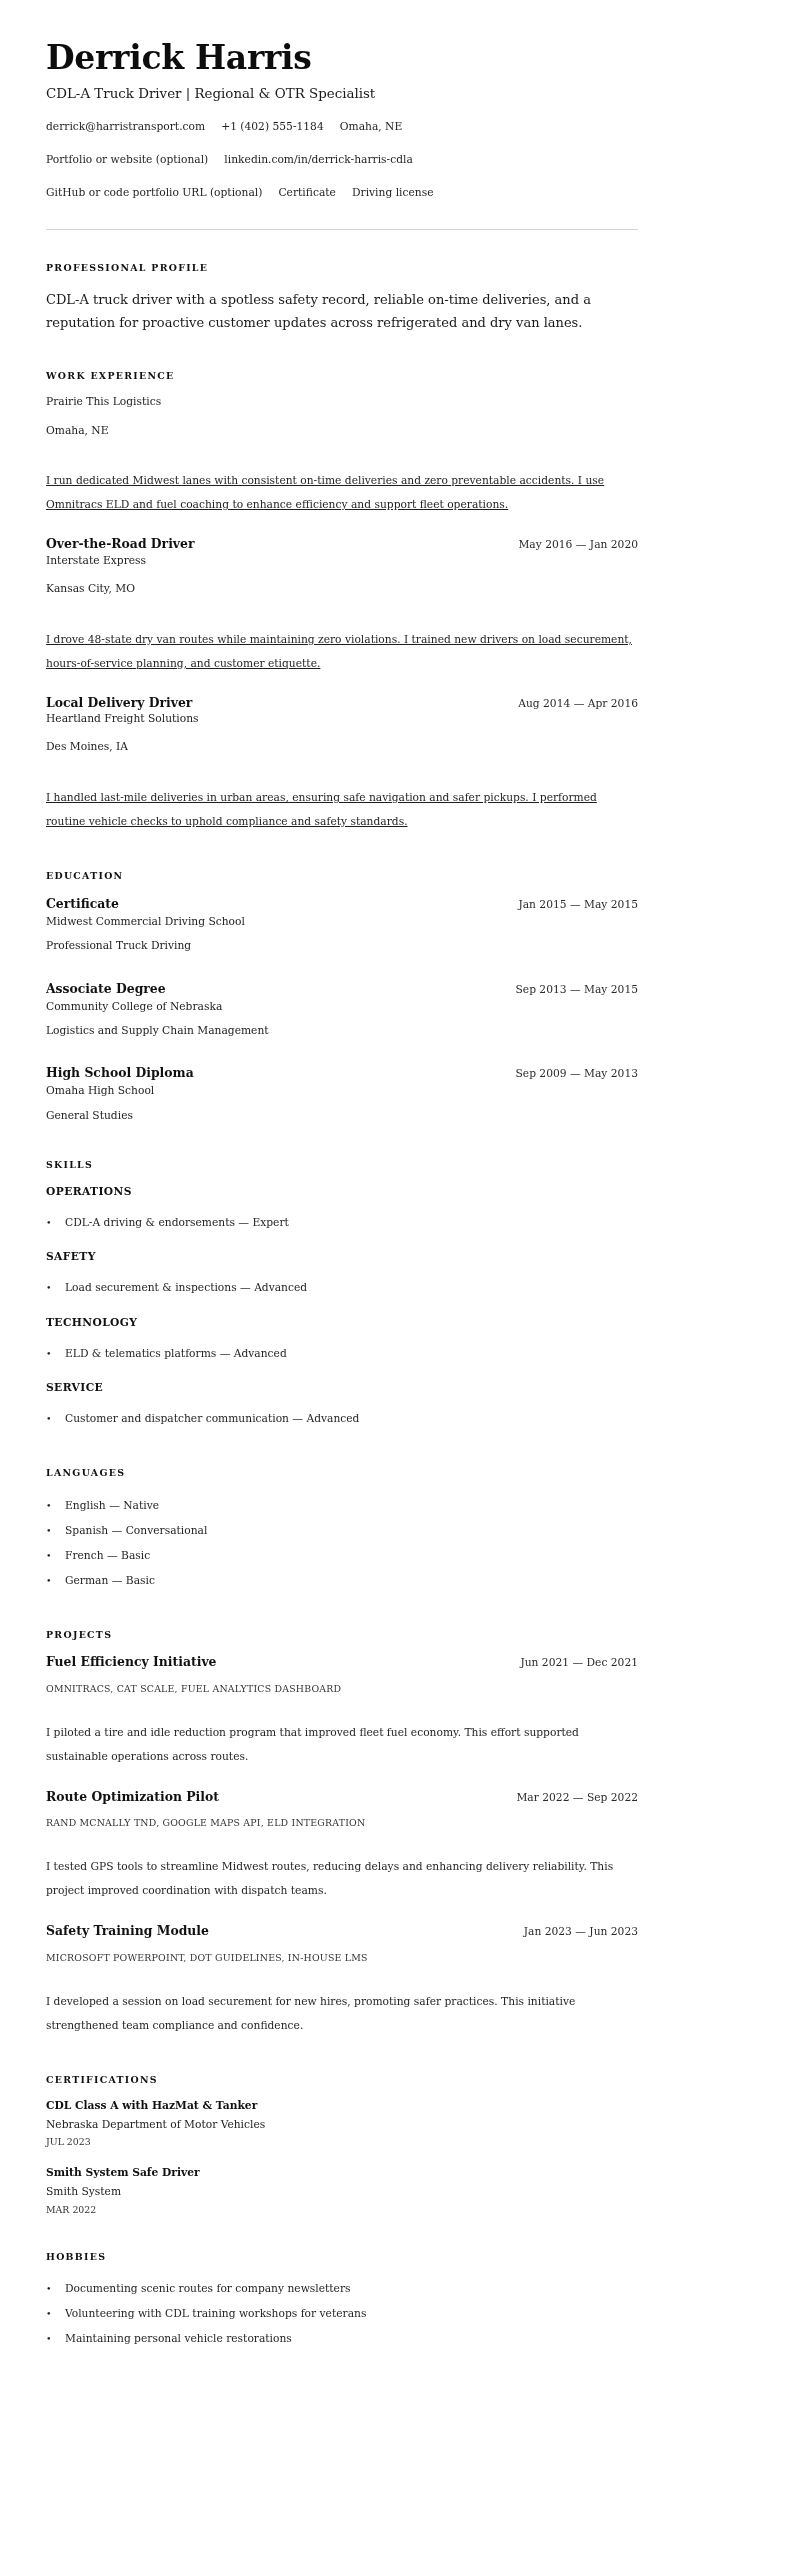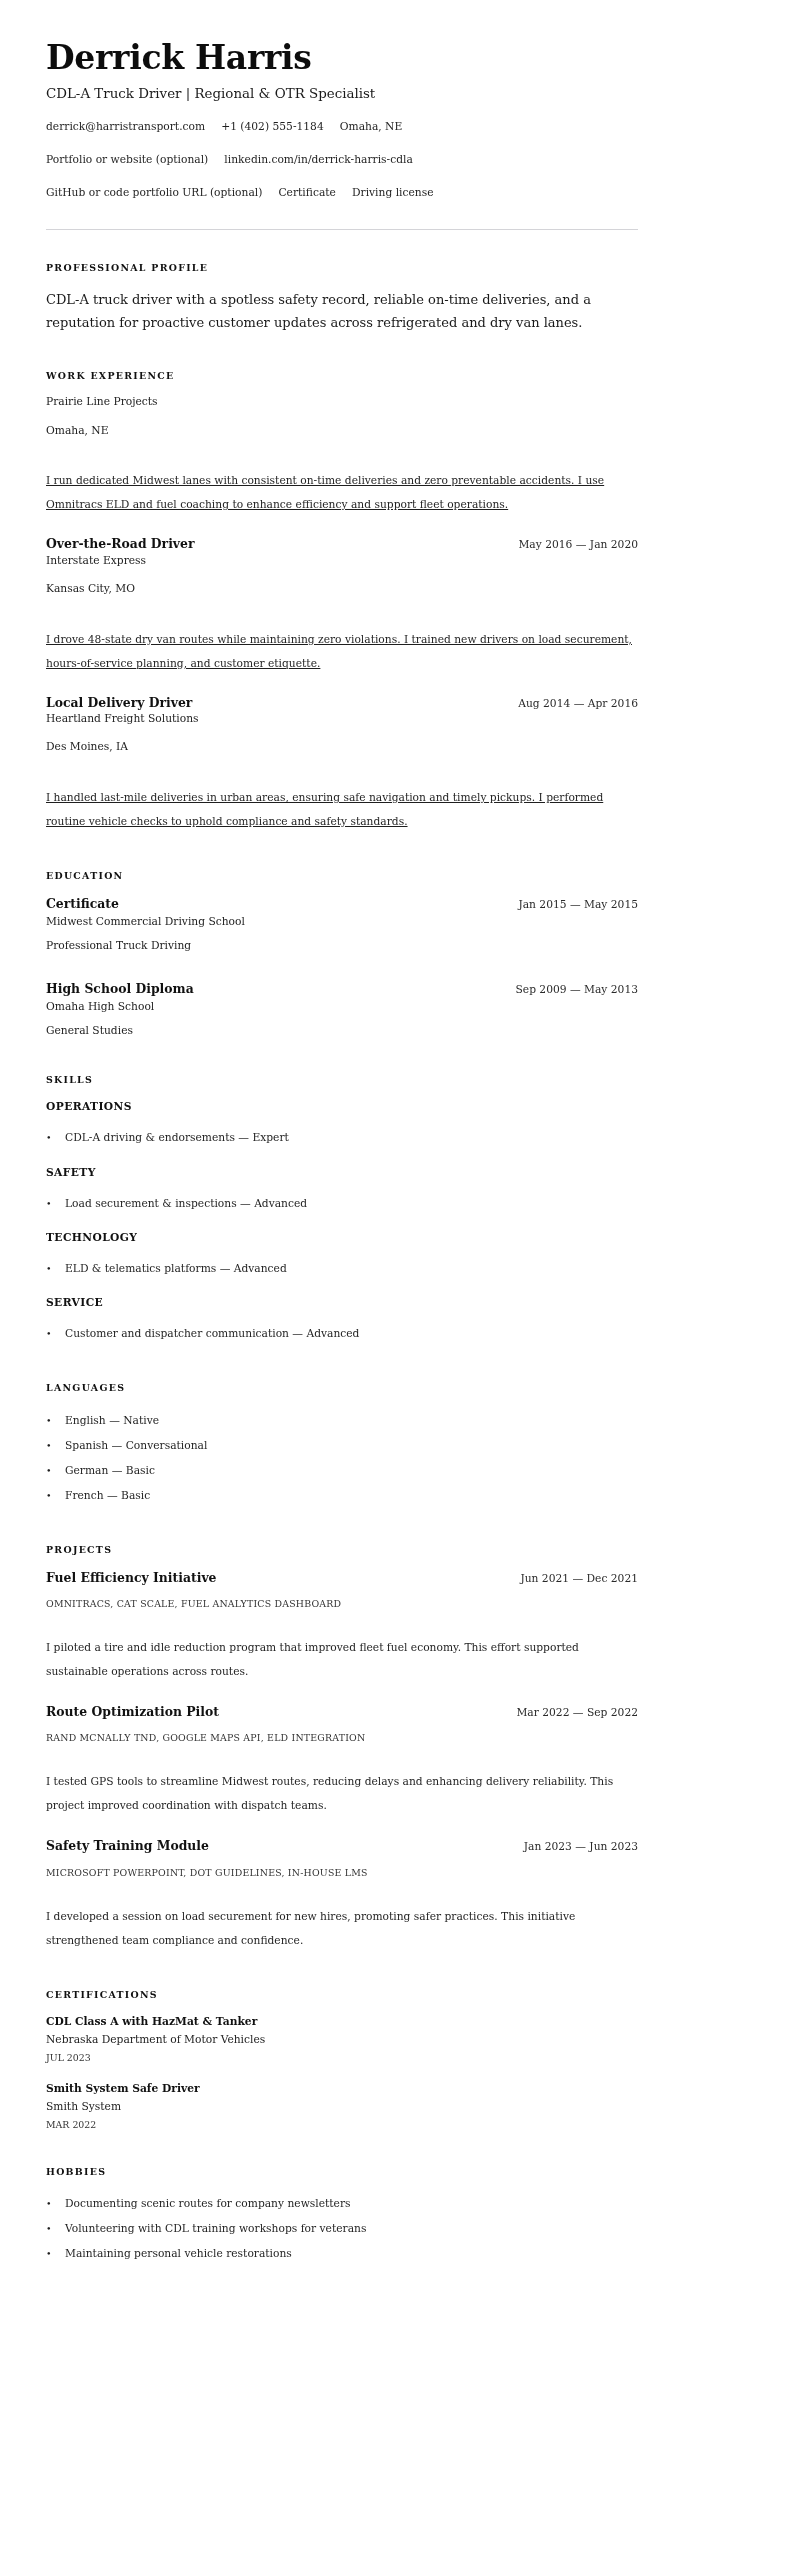--- a/index.html
+++ b/index.html
@@ -70,21 +70,21 @@
 
   <section class="section">
     <h2 class="section-label">Professional Profile</h2>
     <p class="profile-text">CDL-A truck driver with a spotless safety record, reliable on-time deliveries, and a reputation for proactive customer updates across refrigerated and dry van lanes.</p>
   </section>
 
   <section class="section">
     <h2 class="section-label">Work Experience</h2>
 
     <div class="entry">
-      <div class="entry-sub">Prairie Line Projects</div>
+      <div class="entry-sub">Prairie This Logistics</div>
       <div class="entry-loc">Omaha, NE</div>
       <p class="entry-desc">I run dedicated Midwest lanes with consistent on-time deliveries and zero preventable accidents. I use Omnitracs ELD and fuel coaching to enhance efficiency and support fleet operations.</p>
     </div>
 
     <div class="entry">
       <div class="entry-head">
         <span class="entry-title">Over-the-Road Driver</span>
         <span class="entry-date">May 2016 — Jan 2020</span>
       </div>
       <div class="entry-sub">Interstate Express</div>
@@ -92,36 +92,44 @@
       <p class="entry-desc">I drove 48-state dry van routes while maintaining zero violations. I trained new drivers on load securement, hours-of-service planning, and customer etiquette.</p>
     </div>
 
     <div class="entry">
       <div class="entry-head">
         <span class="entry-title">Local Delivery Driver</span>
         <span class="entry-date">Aug 2014 — Apr 2016</span>
       </div>
       <div class="entry-sub">Heartland Freight Solutions</div>
       <div class="entry-loc">Des Moines, IA</div>
-      <p class="entry-desc">I handled last-mile deliveries in urban areas, ensuring safe navigation and timely pickups. I performed routine vehicle checks to uphold compliance and safety standards.</p>
+      <p class="entry-desc">I handled last-mile deliveries in urban areas, ensuring safe navigation and safer pickups. I performed routine vehicle checks to uphold compliance and safety standards.</p>
     </div>
   </section>
 
   <section class="section">
     <h2 class="section-label">Education</h2>
 
     <div class="edu-entry">
       <div class="entry-head">
         <span class="entry-title">Certificate</span>
         <span class="entry-date">Jan 2015 — May 2015</span>
       </div>
       <div class="edu-sub">Midwest Commercial Driving School</div>
       <div class="edu-field">Professional Truck Driving</div>
     </div>
 
+    <div class="edu-entry">
+      <div class="entry-head">
+        <span class="entry-title">Associate Degree</span>
+        <span class="entry-date">Sep 2013 — May 2015</span>
+      </div>
+      <div class="edu-sub">Community College of Nebraska</div>
+      <div class="edu-field">Logistics and Supply Chain Management</div>
+    </div>
 
     <div class="edu-entry">
       <div class="entry-head">
         <span class="entry-title">High School Diploma</span>
         <span class="entry-date">Sep 2009 — May 2013</span>
       </div>
       <div class="edu-sub">Omaha High School</div>
       <div class="edu-field">General Studies</div>
     </div>
   </section>
@@ -153,22 +161,22 @@
         <li>Customer and dispatcher communication — Advanced</li>
       </ul>
     </div>
   </section>
 
   <section class="section">
     <h2 class="section-label">Languages</h2>
     <ul class="bullet-list">
       <li>English — Native</li>
       <li>Spanish — Conversational</li>
+      <li>French — Basic</li>
       <li>German — Basic</li>
-      <li>French — Basic</li>
     </ul>
   </section>
 
   <section class="section">
     <h2 class="section-label">Projects</h2>
 
     <div class="proj-entry">
       <div class="entry-head">
         <span class="entry-title">Fuel Efficiency Initiative</span>
         <span class="entry-date">Jun 2021 — Dec 2021</span>

